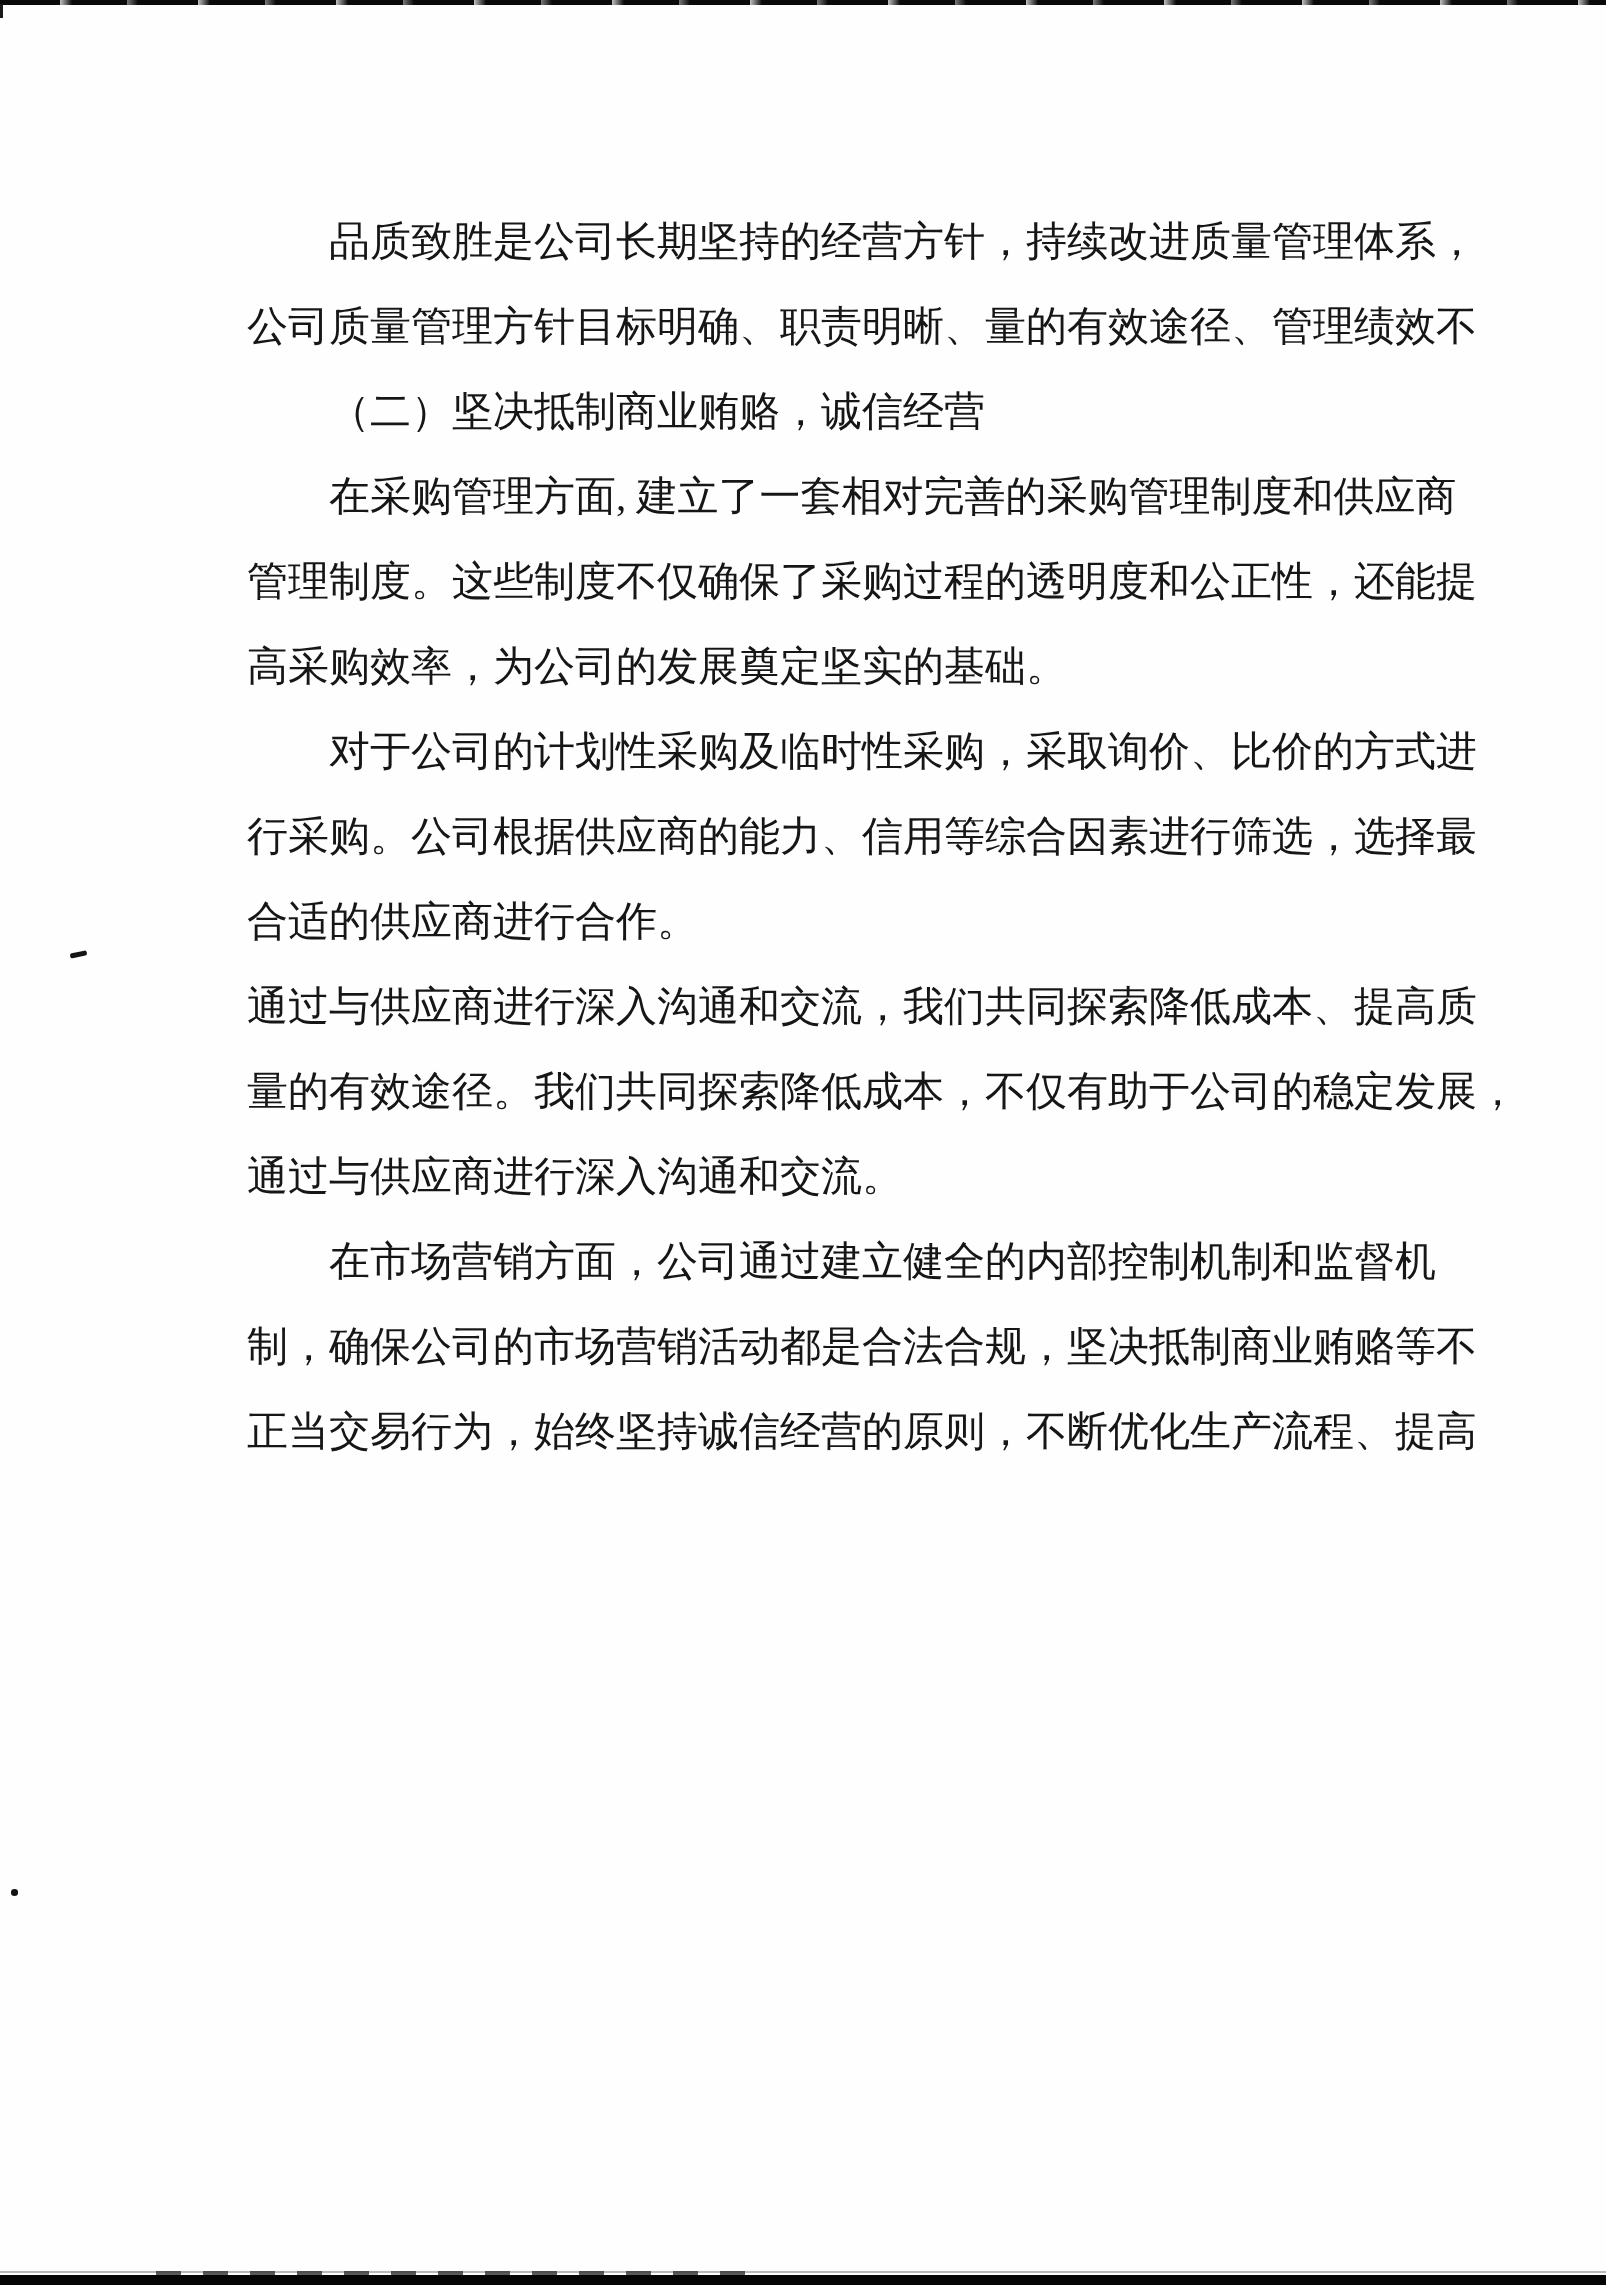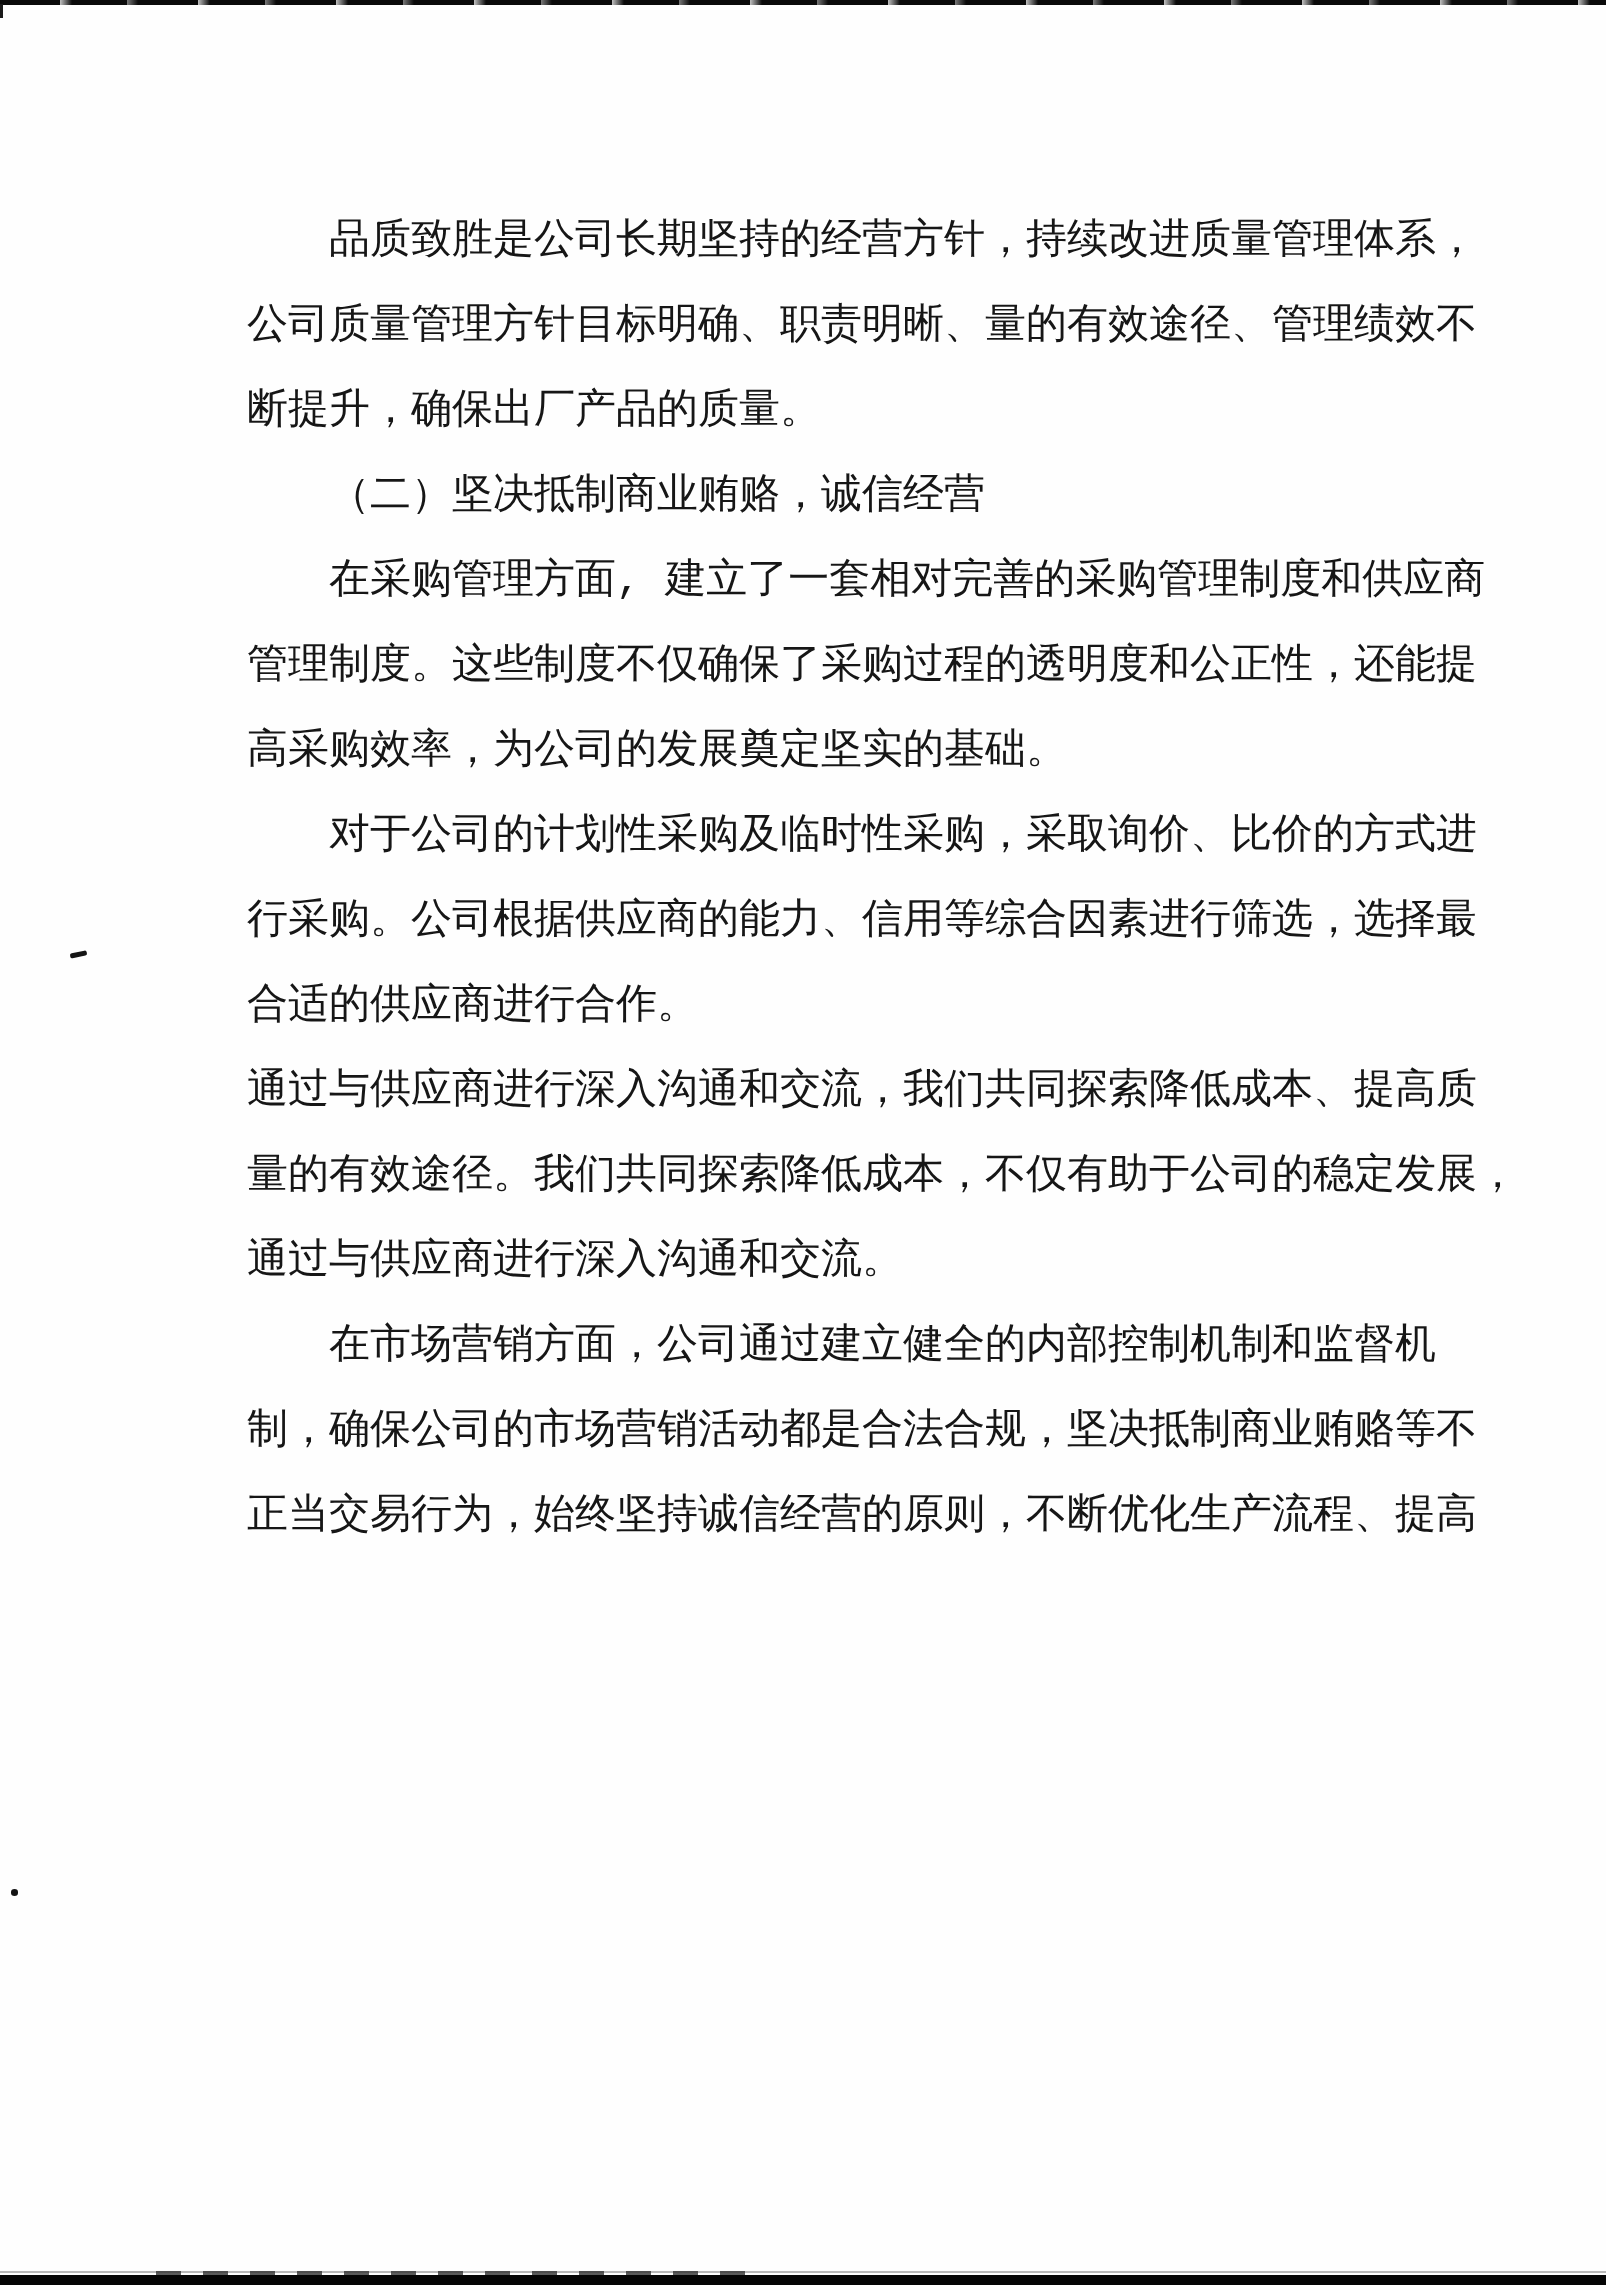--- a/index.html
+++ b/index.html
@@ -81,21 +81,20 @@
     top: 199px;
     width: 1136px;
     font-size: 41px;
     line-height: 85px;
     color: #161616;
     letter-spacing: 0;
   }
   .line {
     height: 85px;
     white-space: nowrap;
-    font-family: Liberation Mono, monospace;
   }
   .line.indent {
     text-indent: 82px;
   }
 </style>
 </head>
 <body>
 
 <div class="page">
 
@@ -103,21 +102,20 @@
   <div class="top-left-tick"></div>
   <div class="bottom-edge-gray-line"></div>
   <div class="bottom-edge-texture"></div>
   <div class="bottom-edge-band"></div>
   <div class="dash-artifact"></div>
   <div class="dot-artifact"></div>
 
   <div class="textblock">
     <div class="line indent">品质致胜是公司长期坚持的经营方针，持续改进质量管理体系，</div>
     <div class="line">公司质量管理方针目标明确、职责明晰、量的有效途径、管理绩效不</div>
-    <div class="line">断提升，确保出厂产品的质量。</div>
     <div class="line indent">（二）坚决抵制商业贿赂，诚信经营</div>
     <div class="line indent">在采购管理方面, 建立了一套相对完善的采购管理制度和供应商</div>
     <div class="line">管理制度。这些制度不仅确保了采购过程的透明度和公正性，还能提</div>
     <div class="line">高采购效率，为公司的发展奠定坚实的基础。</div>
     <div class="line indent">对于公司的计划性采购及临时性采购，采取询价、比价的方式进</div>
     <div class="line">行采购。公司根据供应商的能力、信用等综合因素进行筛选，选择最</div>
     <div class="line">合适的供应商进行合作。</div>
     <div class="line">通过与供应商进行深入沟通和交流，我们共同探索降低成本、提高质</div>
     <div class="line">量的有效途径。我们共同探索降低成本，不仅有助于公司的稳定发展，</div>
     <div class="line">通过与供应商进行深入沟通和交流。</div>

